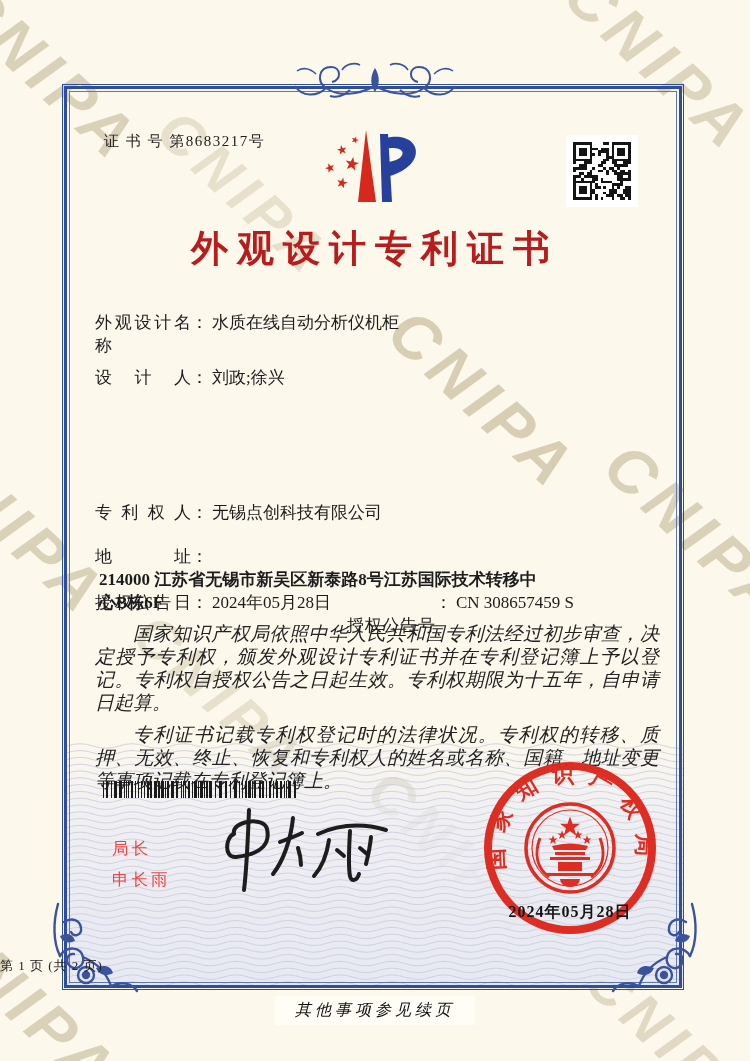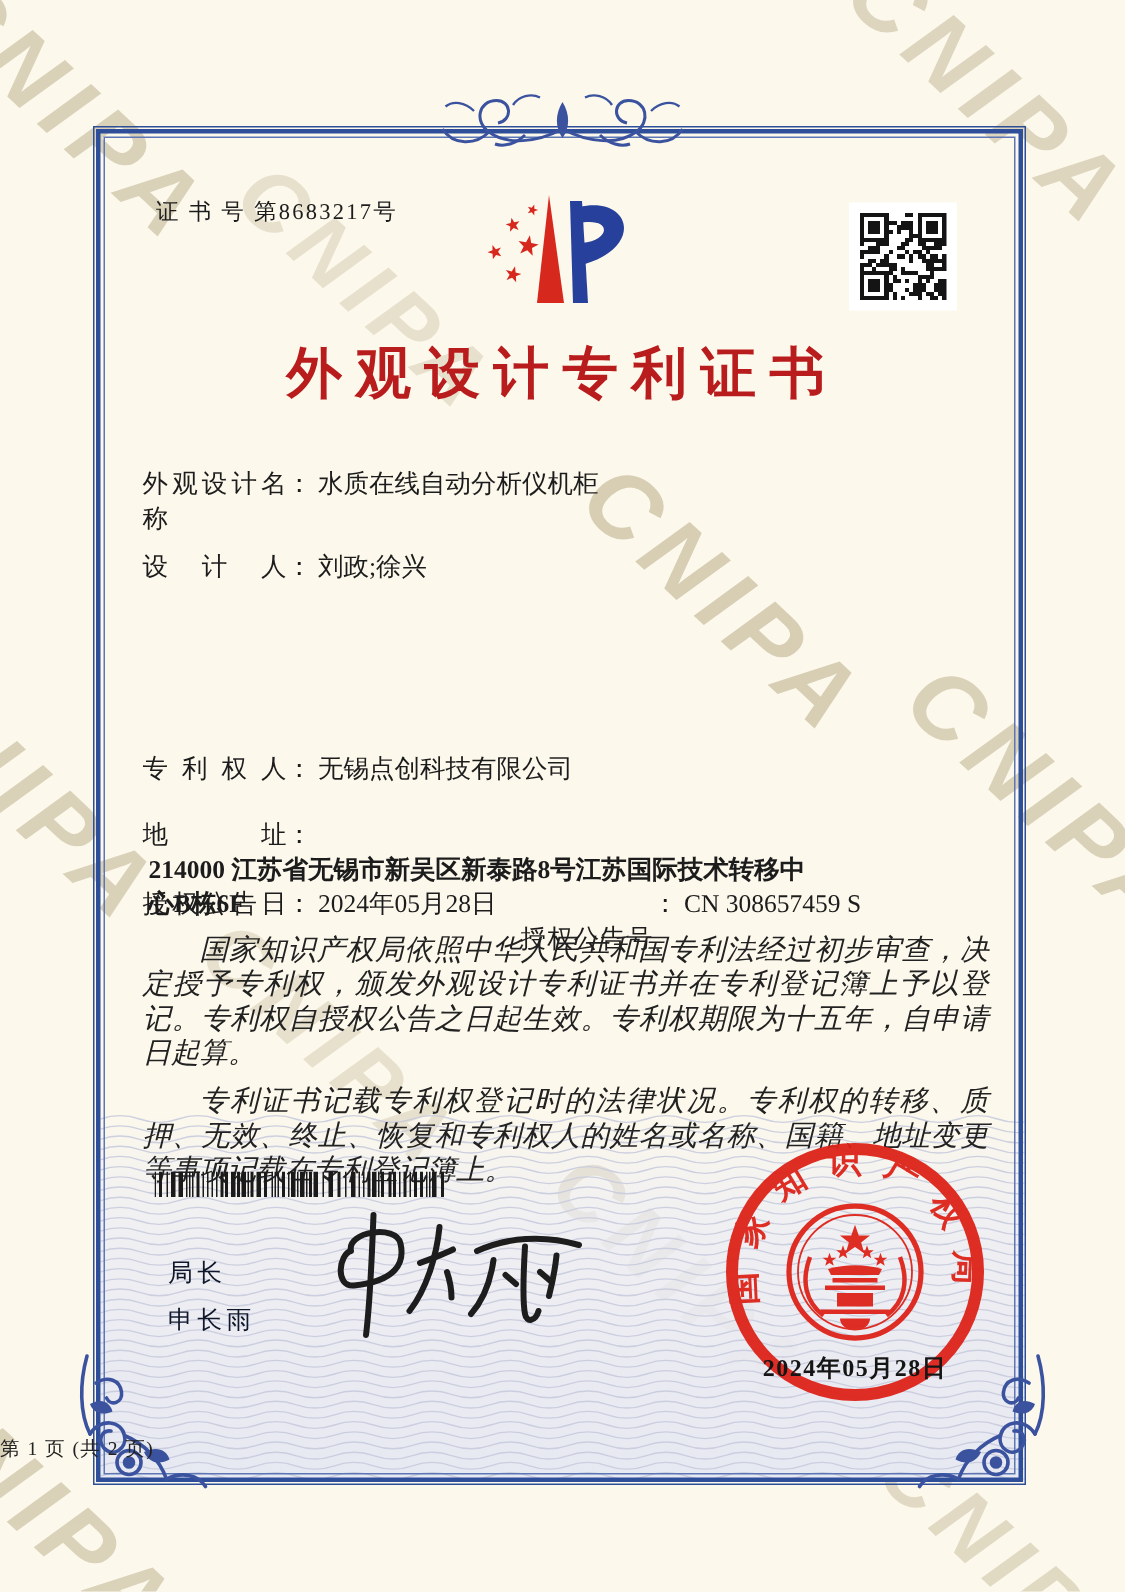--- a/index.html
+++ b/index.html
@@ -32,21 +32,21 @@
   .col{vertical-align:top;}
   .val{margin-left:4px;vertical-align:top;}
   .val-wrap{display:inline-block;width:452px;vertical-align:top;font-weight:bold;}
   .grant2{position:absolute;left:252px;top:0;}
   .grant2 .lbl{width:88px;margin-top:23px;}
   .paras{position:absolute;left:95px;top:622px;width:564px;}
   .paras p{margin:0 0 9px 0;font-size:19px;line-height:23px;text-align:justify;
            font-style:italic;color:#222;text-indent:2em;}
   .barcode{position:absolute;left:103px;top:781px;}
   .official{position:absolute;left:112px;top:838px;font-family:"Liberation Sans","DejaVu Sans",sans-serif;
-            font-size:16.5px;letter-spacing:3px;color:#0f172a;}
+            font-size:16.5px;letter-spacing:3px;color:#ef4444;}
   .official div{margin-bottom:9px;}
   .signature{position:absolute;left:218px;top:804px;}
   .seal{position:absolute;left:478px;top:756px;width:184px;height:184px;z-index:6;}
   .seal svg{mix-blend-mode:multiply;opacity:.95;}
   .seal-ring-text{font-size:22px;font-weight:bold;letter-spacing:14px;}
   .seal-date{position:absolute;left:0;right:0;top:146px;text-align:center;font-size:16px;
              font-weight:bold;color:#151515;letter-spacing:1px;z-index:7;}
   .page-info{position:absolute;left:0;right:0;top:957px;font-size:13px;
              letter-spacing:1px;color:#222;z-index:6;}
   .cont-note{position:absolute;left:0;right:0;top:996px;text-align:center;z-index:6;}
@@ -536,14 +536,17 @@
           <rect x="-20" y="9" width="40" height="3" stroke="none"></rect>
           <rect x="-12" y="14" width="24" height="9" stroke="none"></rect>
           <rect x="-23" y="25" width="46" height="3" stroke="none"></rect>
           <path d="M-10,31 a10,8 0 0 0 20,0 Z" stroke="none"></path>
         </g>
       </svg>
       <div class="seal-date">2024年05月28日</div>
     </div>
 
     <div class="page-info">第 1 页 (共 2 页)</div>
+    <div class="cont-note">
+      <span>其他事项参见续页</span>
+    </div>
   </div>
 </div>
 
 </body></html>

